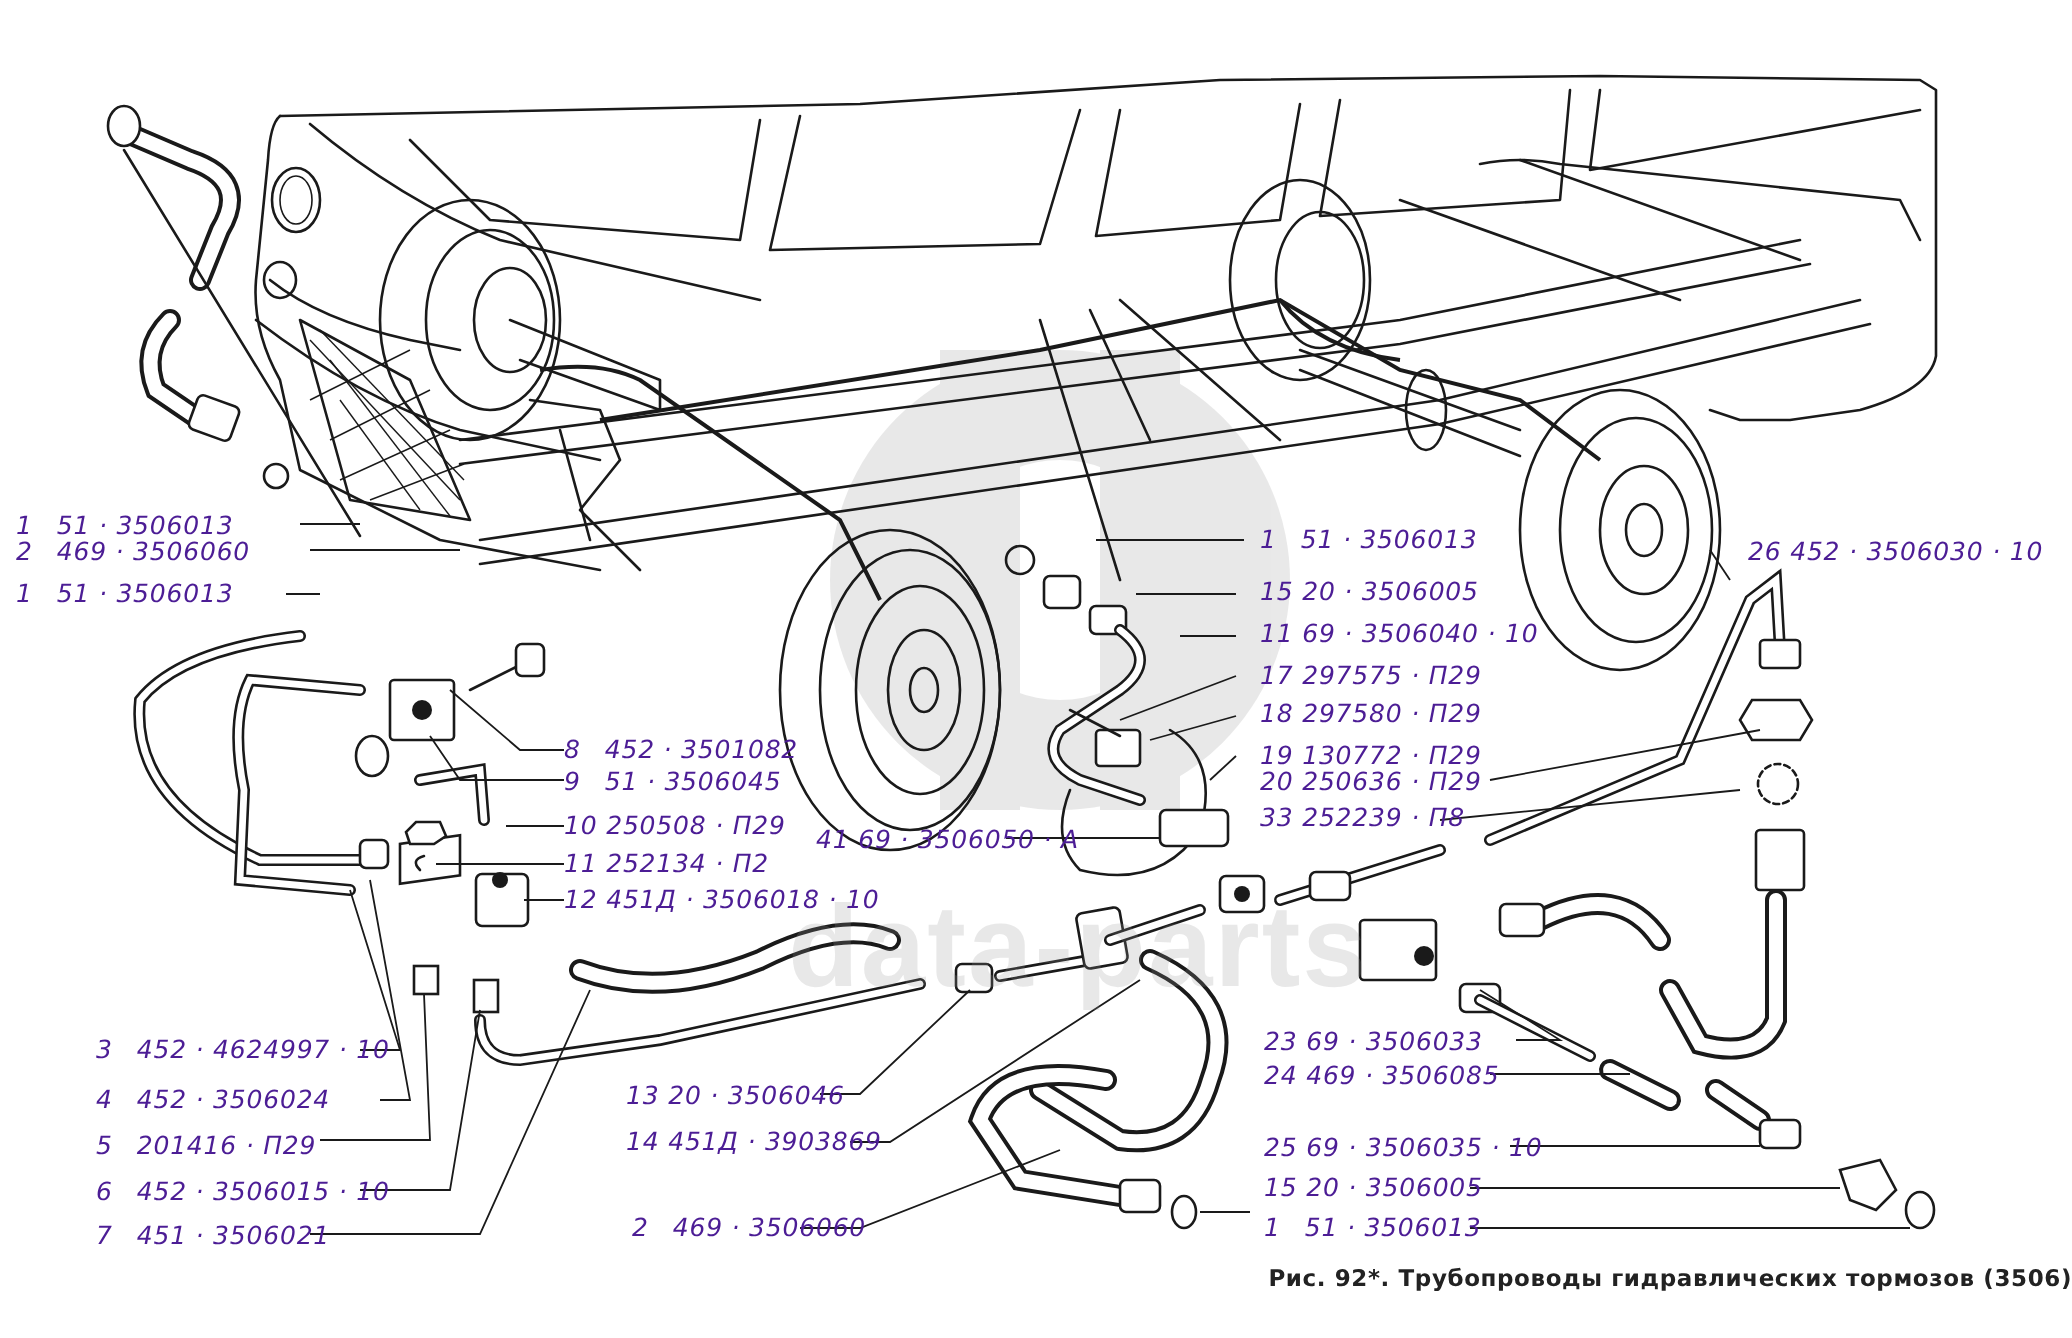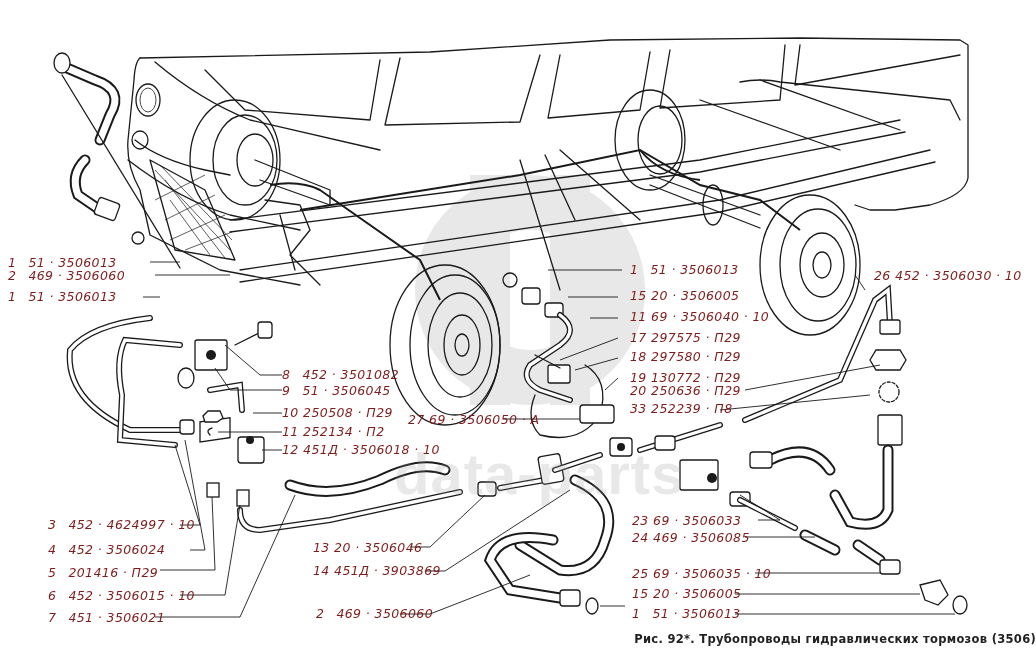--- a/index.html
+++ b/index.html
@@ -1,21 +1,21 @@
 <!DOCTYPE html>
 <html><head>
 <meta charset="utf-8">
 <style>
   html, body { margin: 0; padding: 0; background: #ffffff; }
   #page { position: relative; width: 1036px; height: 669px; overflow: hidden; background: #fff; }
   #art { position: absolute; left: 0; top: 0; width: 1036px; height: 669px; }
   .lbl {
     position: absolute; white-space: nowrap;
     font-family: "DejaVu Sans", sans-serif; font-style: italic;
-    font-size: 12.5px; color: #7f1d1d; letter-spacing: 0.4px; line-height: 14px;
+    font-size: 12.5px; color: #4c1d95; letter-spacing: 0.4px; line-height: 14px;
   }
   .lbl .num { display: inline-block; min-width: 16px; }
   .caption {
     position: absolute; left: 0; width: 1036px; top: 632px; text-align: right;
     font-family: "DejaVu Sans", sans-serif; font-weight: bold; font-size: 11.5px; color: #222;
     letter-spacing: 0.3px;
   }
   .wm-text {
     position: absolute; left: 358px; top: 440px;
     font-family: "Liberation Sans", sans-serif; font-weight: bold; font-size: 58px;
@@ -255,21 +255,21 @@
   <div class="wm-text">data-parts</div>
 
   <div class="lbl" style="left:8px;top:256px"><span class="num">1</span> <span>51 · 3506013</span></div>
   <div class="lbl" style="left:8px;top:269px"><span class="num">2</span> <span>469 · 3506060</span></div>
   <div class="lbl" style="left:8px;top:290px"><span class="num">1</span> <span>51 · 3506013</span></div>
   <div class="lbl" style="left:282px;top:368px"><span class="num">8</span> <span>452 · 3501082</span></div>
   <div class="lbl" style="left:282px;top:384px"><span class="num">9</span> <span>51 · 3506045</span></div>
   <div class="lbl" style="left:282px;top:406px"><span class="num">10</span> <span>250508 · П29</span></div>
   <div class="lbl" style="left:282px;top:425px"><span class="num">11</span> <span>252134 · П2</span></div>
   <div class="lbl" style="left:282px;top:443px"><span class="num">12</span> <span>451Д · 3506018 · 10</span></div>
-  <div class="lbl" style="left:408px;top:413px"><span class="num">27</span> <span>69 · 3506050 · А</span></div>
+  <div class="lbl" style="left:408px;top:413px"><span class="num">41</span> <span>69 · 3506050 · А</span></div>
   <div class="lbl" style="left:630px;top:263px"><span class="num">1</span> <span>51 · 3506013</span></div>
   <div class="lbl" style="left:630px;top:289px"><span class="num">15</span> <span>20 · 3506005</span></div>
   <div class="lbl" style="left:630px;top:310px"><span class="num">11</span> <span>69 · 3506040 · 10</span></div>
   <div class="lbl" style="left:630px;top:331px"><span class="num">17</span> <span>297575 · П29</span></div>
   <div class="lbl" style="left:630px;top:350px"><span class="num">18</span> <span>297580 · П29</span></div>
   <div class="lbl" style="left:630px;top:371px"><span class="num">19</span> <span>130772 · П29</span></div>
   <div class="lbl" style="left:630px;top:384px"><span class="num">20</span> <span>250636 · П29</span></div>
   <div class="lbl" style="left:630px;top:402px"><span class="num">33</span> <span>252239 · П8</span></div>
   <div class="lbl" style="left:874px;top:269px"><span class="num">26</span> <span>452 · 3506030 · 10</span></div>
   <div class="lbl" style="left:48px;top:518px"><span class="num">3</span> <span>452 · 4624997 · 10</span></div>

